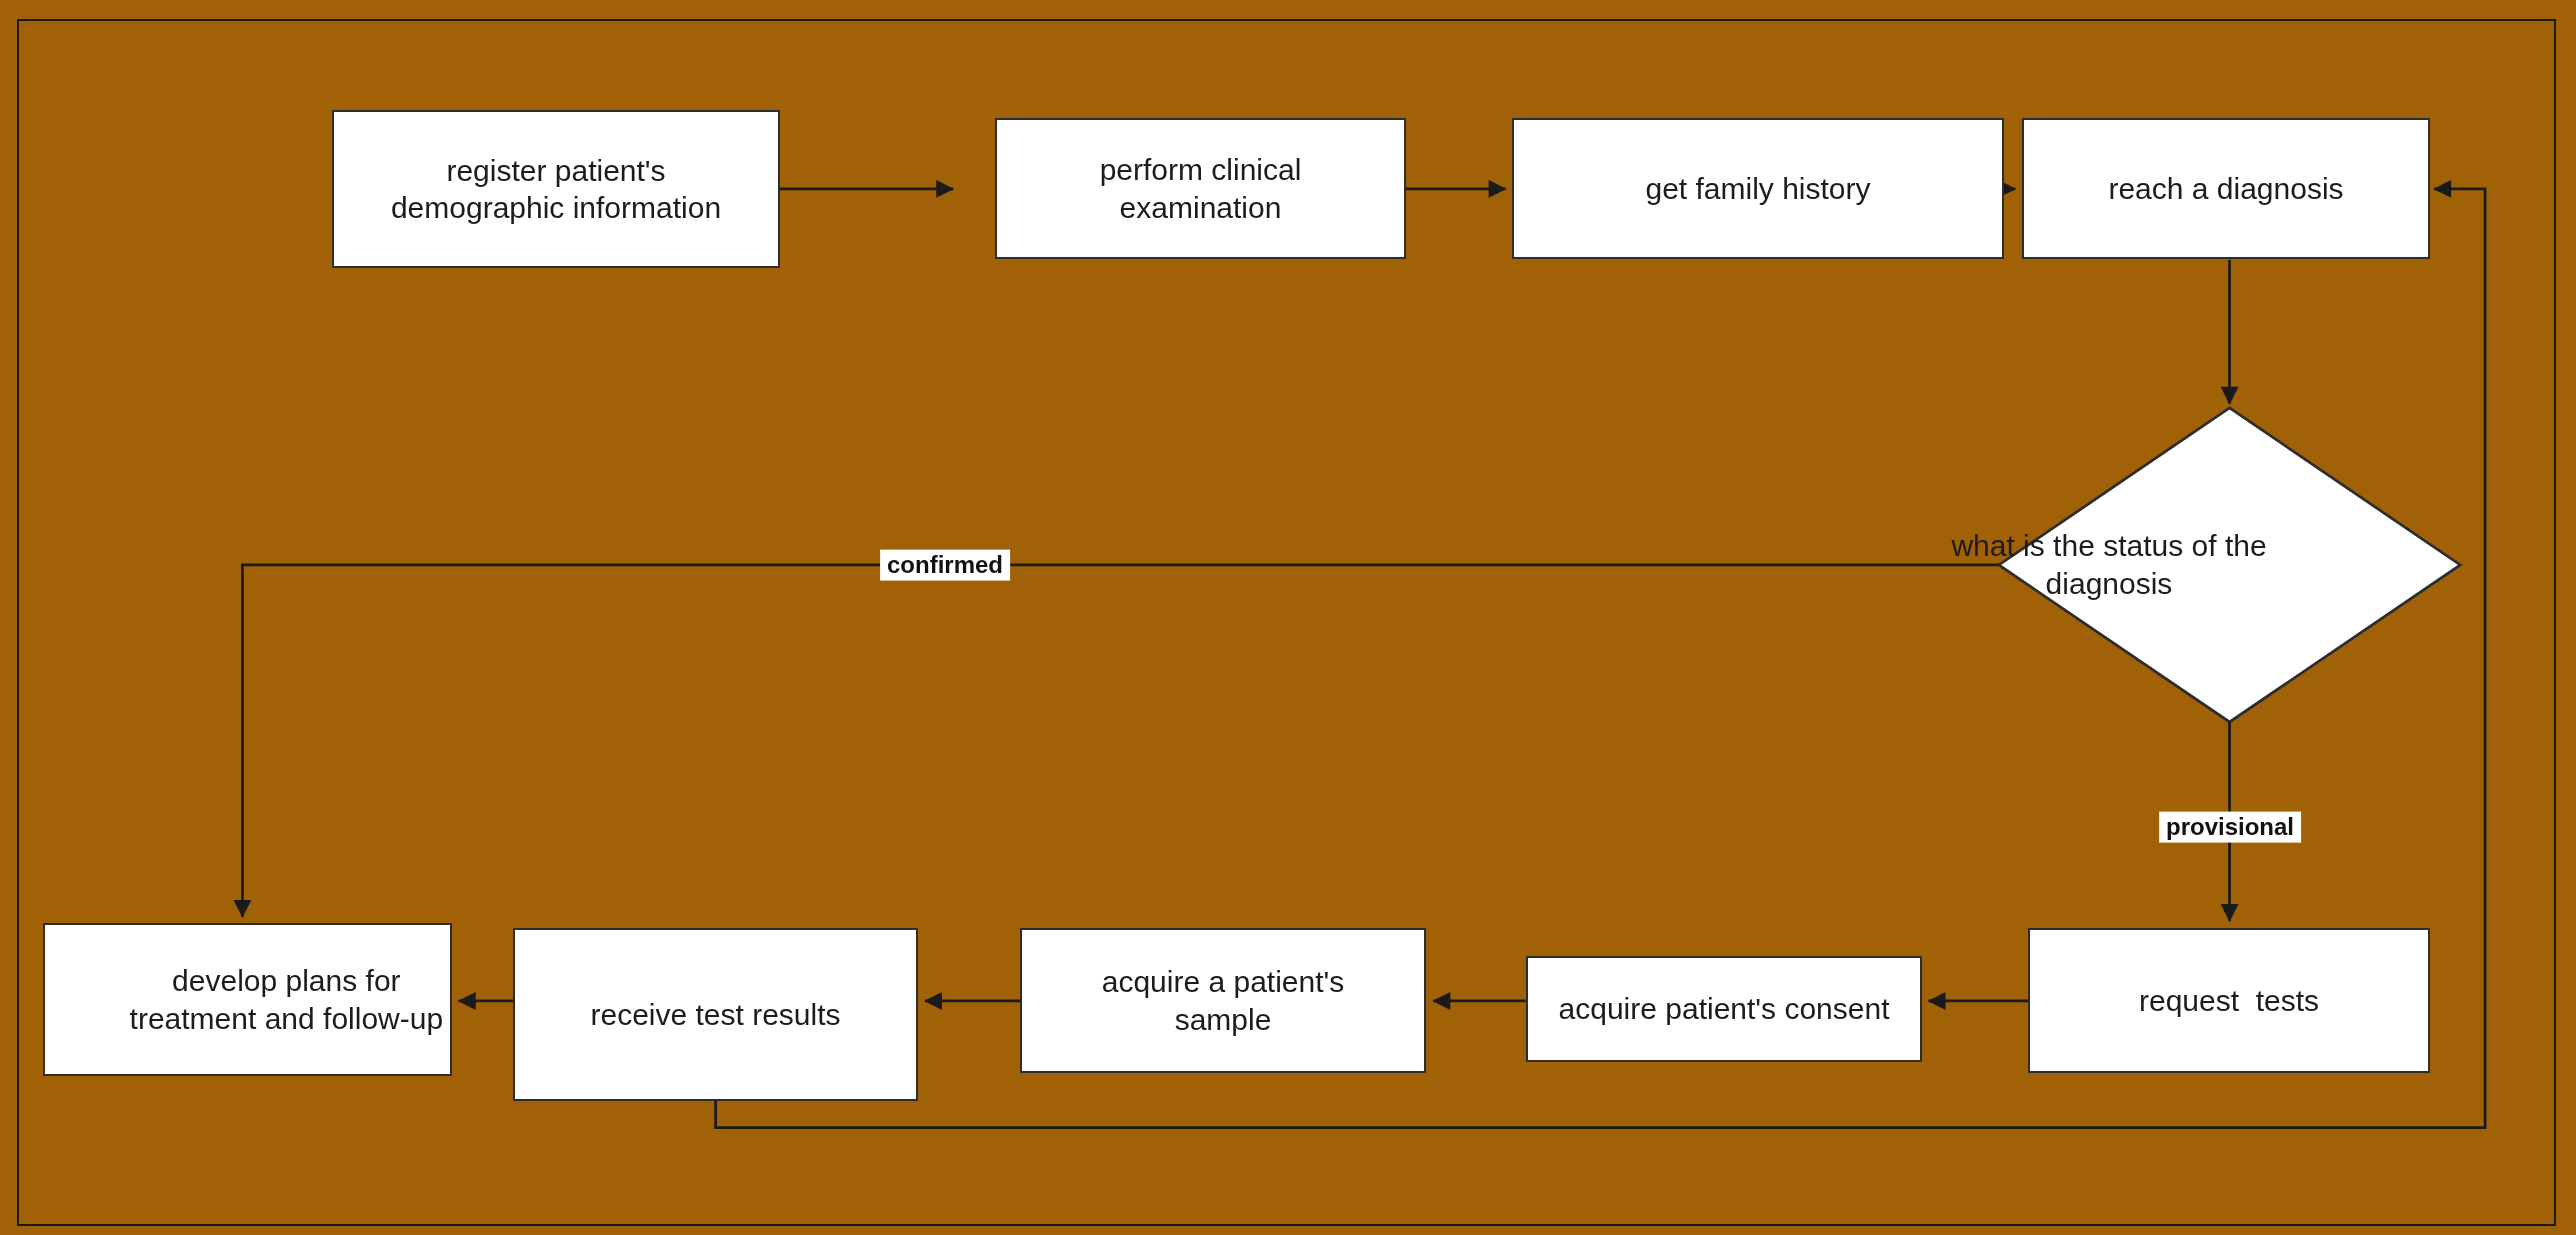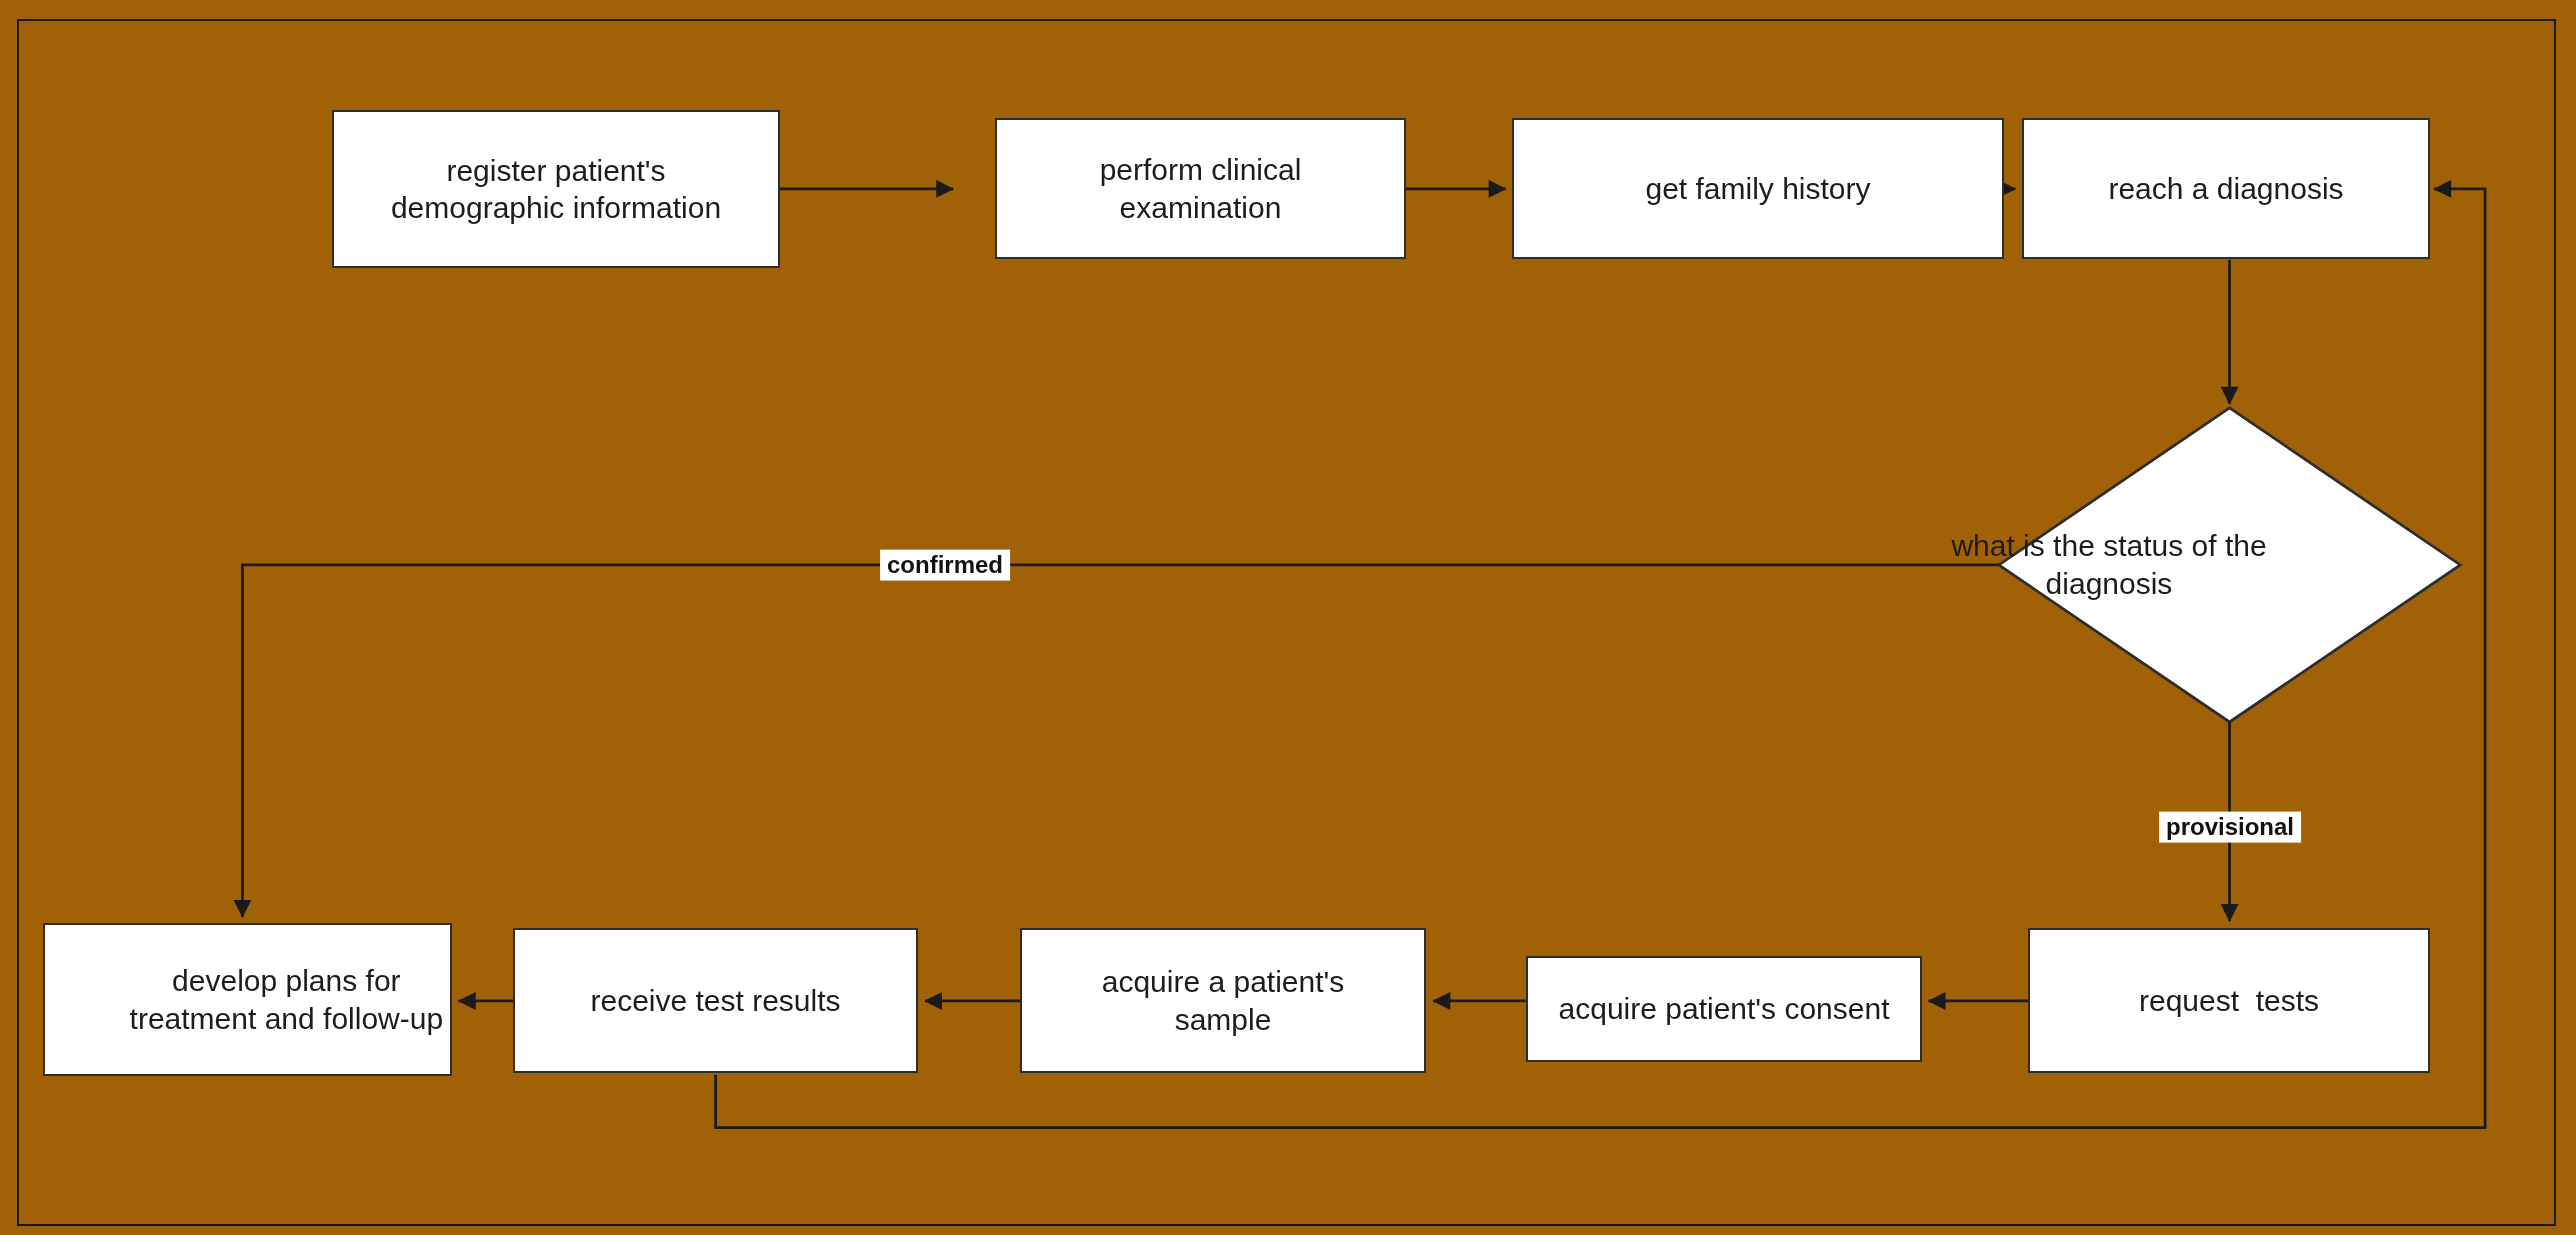--- a/index.html
+++ b/index.html
@@ -129,21 +129,21 @@
   </div>
 
   <div class="edge-label" style="left:945px; top:565px;">confirmed</div>
   <div class="edge-label" style="left:2230px; top:827px;">provisional</div>
 
   <div class="box" style="left:43px; top:923px; width:409px; height:153px;justify-content:flex-end;">
     <span class="lbl">develop plans for
 treatment and follow-up</span>
   </div>
 
-  <div class="box" style="left:513px; top:928px; width:405px; height:145px;">
+  <div class="box" style="left:513px; top:928px; width:405px; height:173px;">
     <span class="lbl">receive test results</span>
   </div>
 
   <div class="box" style="left:1020px; top:928px; width:406px; height:145px;">
     <span class="lbl">acquire a patient's
 sample</span>
   </div>
 
   <div class="box" style="left:1526px; top:956px; width:396px; height:106px;">
     <span class="lbl">acquire patient's consent</span>

